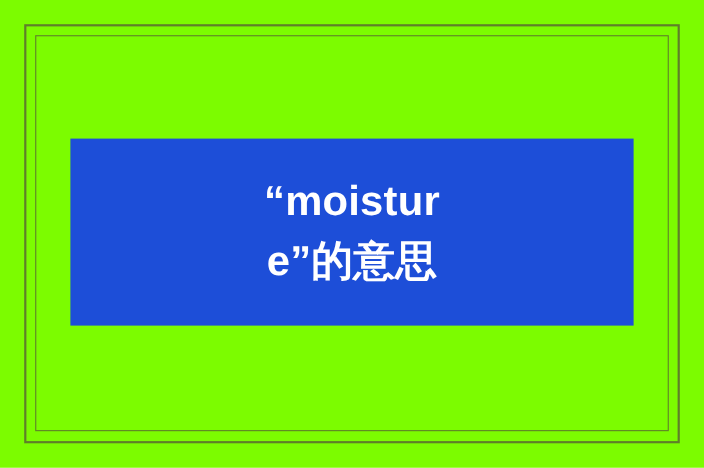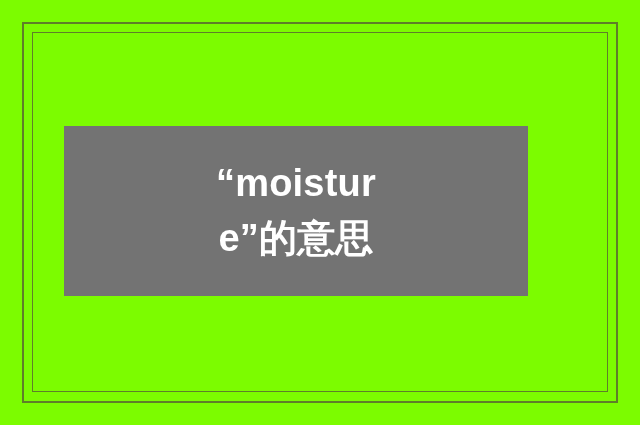--- a/index.html
+++ b/index.html
@@ -43,23 +43,23 @@
     border: 1px solid #5f7f2a;
     box-sizing: border-box;
     pointer-events: none;
   }
 
   
   .panel {
     position: absolute;
     left: 64px;
     top: 126px;
-    width: 464px;
+    width: 512px;
     height: 170px;
-    background: #737373;
+    background: #1d4ed8;
     box-sizing: border-box;
     display: flex;
     align-items: center;
     justify-content: center;
   }
 
   
   .headline {
     width: 186px;           
     margin: 0;

